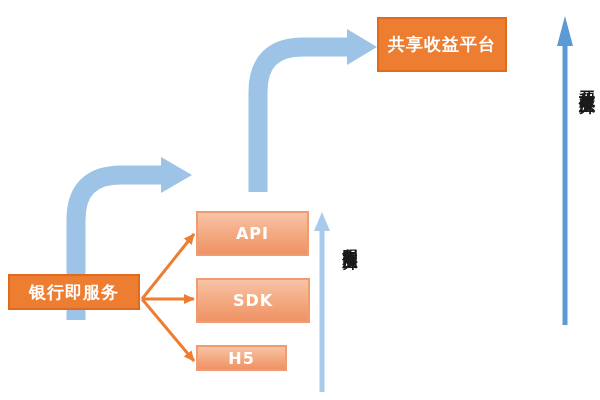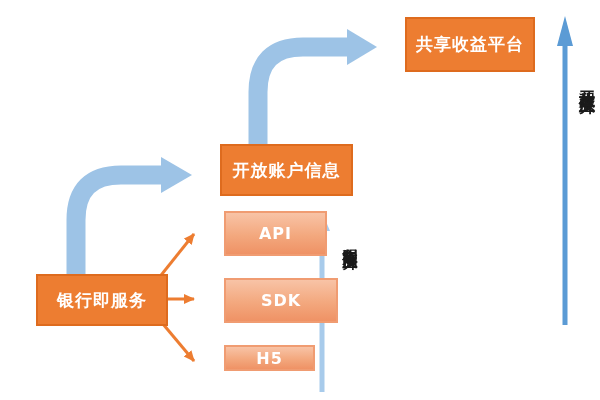--- a/index.html
+++ b/index.html
@@ -26,38 +26,37 @@
   .node {
     position: absolute;
     z-index: 2;
     display: flex;
     align-items: center;
     justify-content: center;
     box-sizing: border-box;
     color: #ffffff;
     font-weight: bold;
     text-align: center;
-    margin-left: 28px;
   }
   .node.main {
     background: #ED7D31;
     border: 2px solid #DE6B1E;
     font-size: 17px;
     letter-spacing: 1px;
   }
   .node.light {
     background: linear-gradient(180deg, #F8C3A6 0%, #F3A87E 55%, #EF9265 100%);
     border: 2px solid #F09C72;
     font-size: 16px;
     letter-spacing: 1px;
   }
-  .bank-box     { left: 8px;   top: 274px; width: 132px; height: 52px; }
+  .bank-box     { left: 8px;   top: 274px; width: 132px; height: 36px; }
   .account-box  { left: 192px; top: 144px; width: 133px; height: 52px; }
   .platform-box { left: 377px; top: 17px;  width: 130px; height: 55px; }
-  .api-box      { left: 196px; top: 211px; width: 103px;  height: 45px; }
+  .api-box      { left: 196px; top: 211px; width: 113px;  height: 45px; }
   .sdk-box      { left: 196px; top: 278px; width: 114px;  height: 45px; }
   .h5-box       { left: 196px; top: 345px; width: 91px;  height: 26px; }
 
   .vlabel {
     position: absolute;
     z-index: 2;
     writing-mode: vertical-rl;
     text-orientation: upright;
     color: #1b1b1b;
     font-weight: bold;
@@ -90,21 +89,20 @@
 
     <line x1="322" y1="392" x2="322" y2="229" stroke="#A8CBEB" stroke-width="5"></line>
     <polygon points="314,231 330,231 322,212" fill="#A8CBEB"></polygon>
 
     <line x1="565" y1="325" x2="565" y2="43" stroke="#5B9BD5" stroke-width="5"></line>
     <polygon points="557,46 573,46 565,16" fill="#5B9BD5"></polygon>
   </svg>
 
   <div class="node main bank-box">银行即服务</div>
 
-  <div class="node main account-box">开放账户信息</div>
 
   <div class="node main platform-box">共享收益平台</div>
 
   <div class="node light api-box">API</div>
 
   <div class="node light sdk-box">SDK</div>
 
   <div class="node light h5-box">H5</div>
 
   <div class="vlabel customization-label">定制程度依次上升</div>

